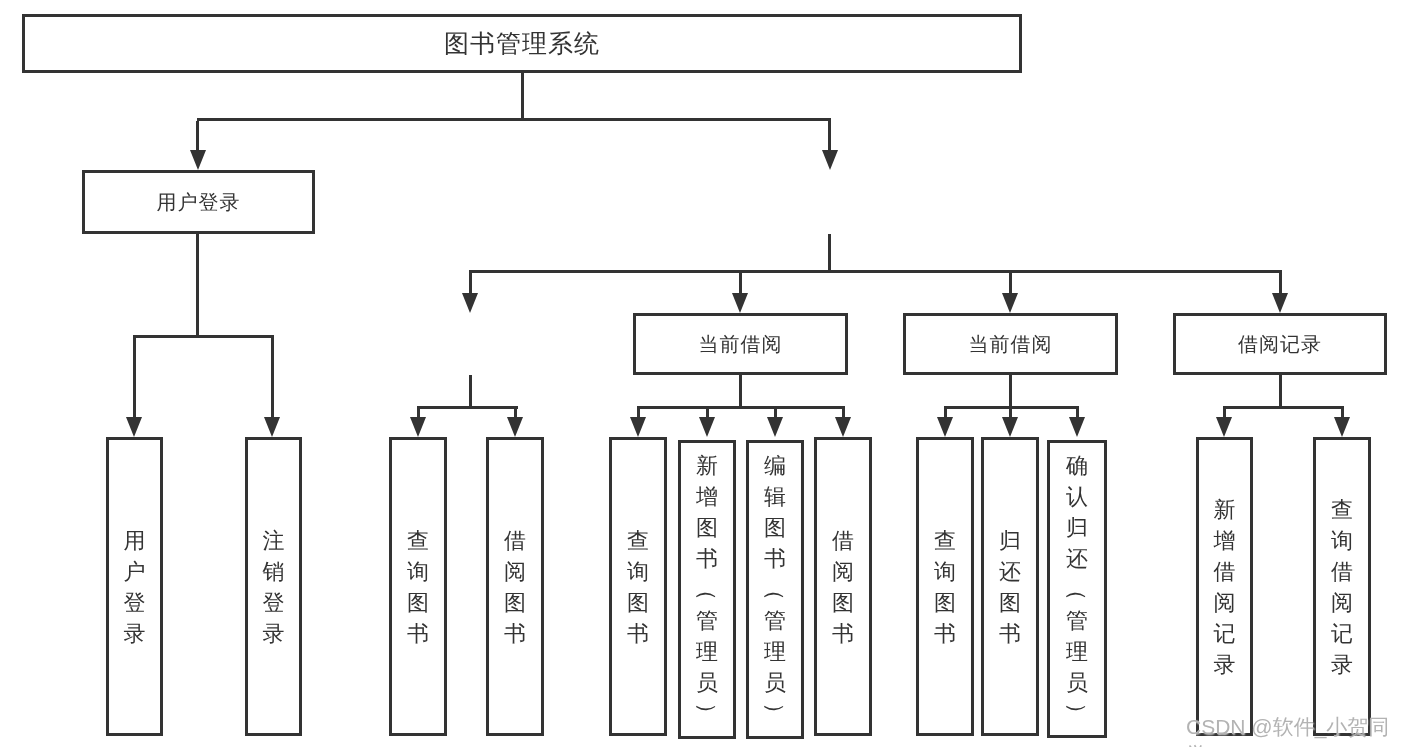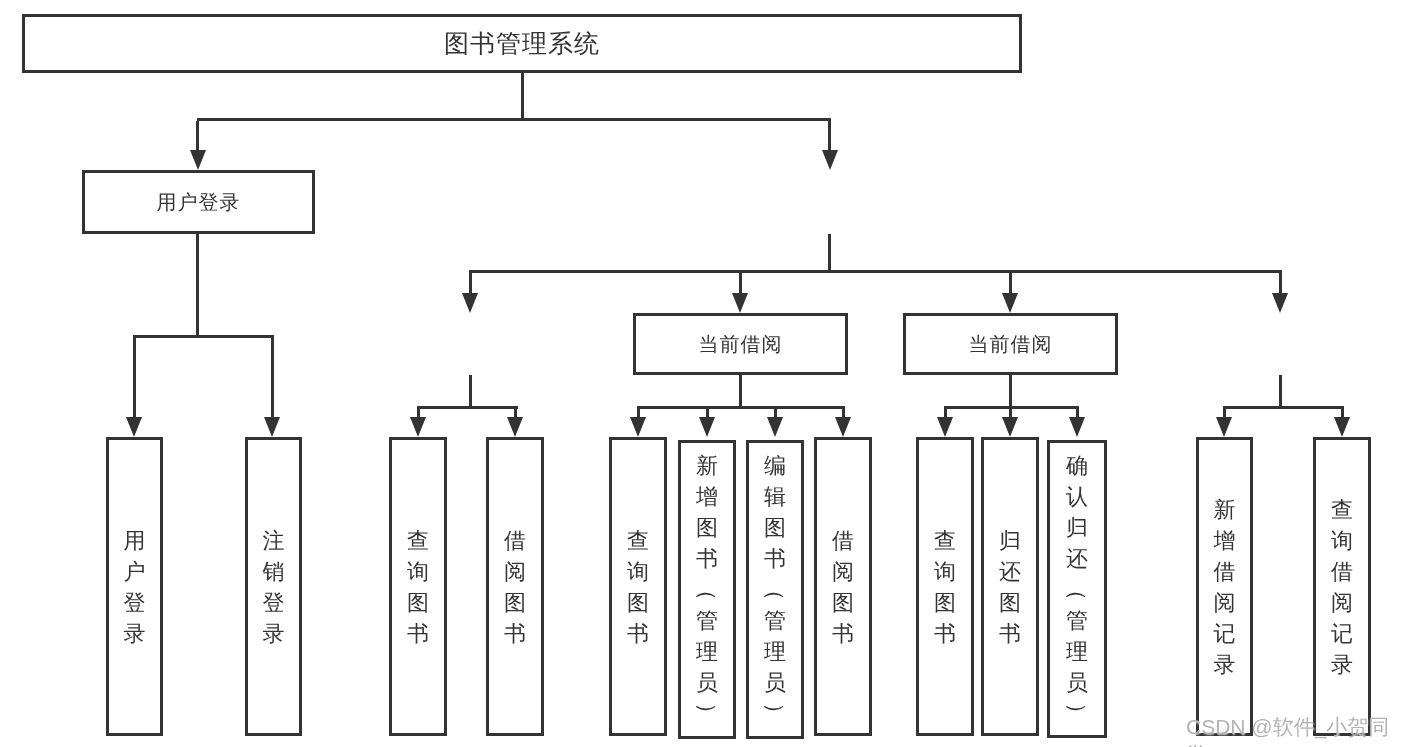--- a/index.html
+++ b/index.html
@@ -55,20 +55,23 @@
   <div class="arrow" style="left:1002px;top:293px;"></div>
   <div class="vline" style="left:1279px;top:273px;width:3px;height:21px;"></div>
   <div class="arrow" style="left:1272px;top:293px;"></div>
 
   <div class="box hbox" style="left:633px;top:313px;width:215px;height:62px;">
     <span>当前借阅</span>
   </div>
   <div class="box hbox" style="left:903px;top:313px;width:215px;height:62px;">
     <span>当前借阅</span>
   </div>
+  <div class="box hbox" style="left:1173px;top:313px;width:214px;height:62px;">
+    <span>借阅记录</span>
+  </div>
 
   <div class="vline" style="left:469px;top:375px;width:3px;height:34px;"></div>
   <div class="hline" style="left:417px;top:406px;width:101px;height:3px;"></div>
   <div class="vline" style="left:417px;top:409px;width:3px;height:9px;"></div>
   <div class="arrow" style="left:410px;top:417px;"></div>
   <div class="vline" style="left:514px;top:409px;width:3px;height:9px;"></div>
   <div class="arrow" style="left:507px;top:417px;"></div>
 
   <div class="vline" style="left:739px;top:375px;width:3px;height:34px;"></div>
   <div class="hline" style="left:637px;top:406px;width:208px;height:3px;"></div>

